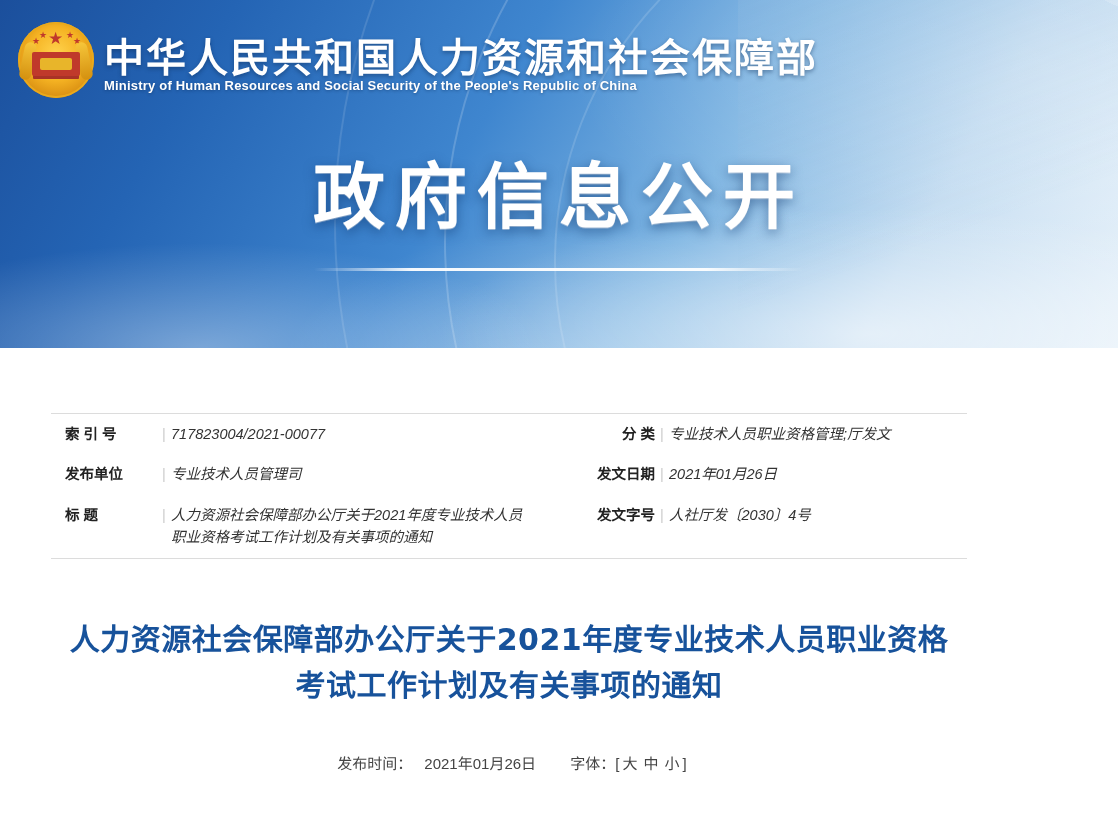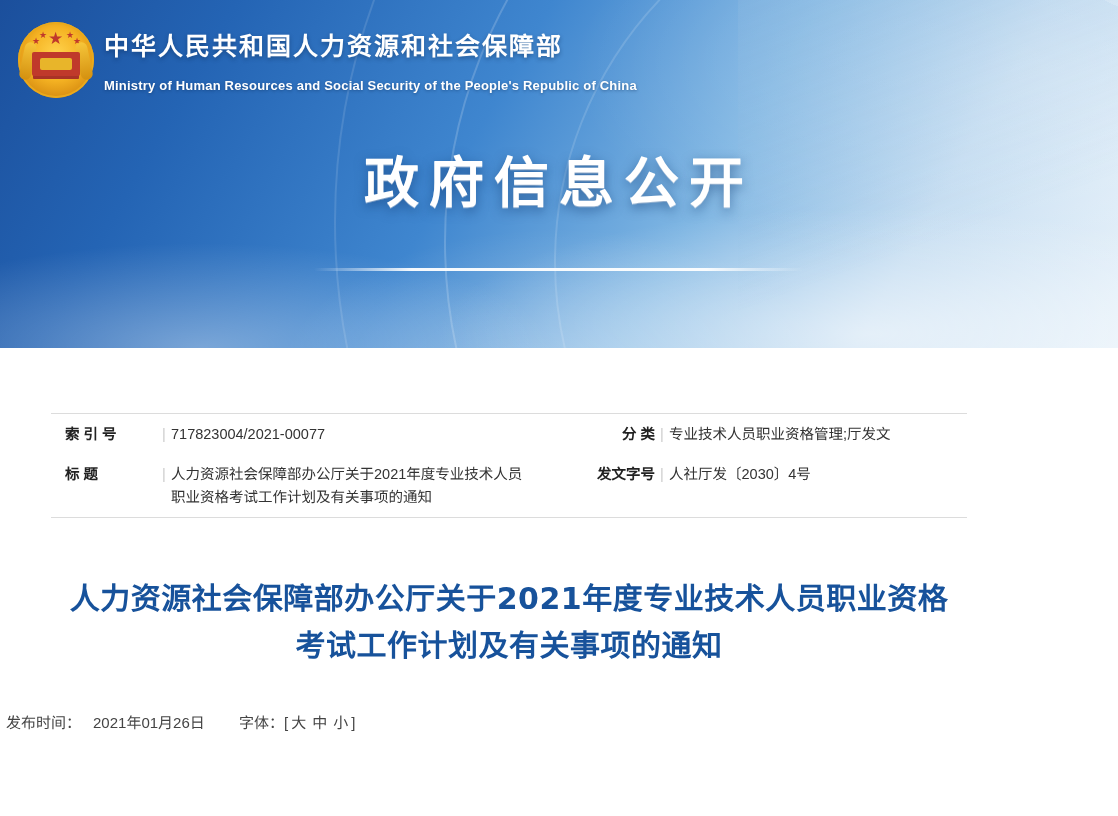--- a/index.html
+++ b/index.html
@@ -132,21 +132,21 @@
   }
   .emblem .ears-l { left: 4px; transform: rotate(12deg); }
   .emblem .ears-r { right: 4px; transform: rotate(-12deg); }
 
   .ministry-cn {
     position: absolute;
     left: 104px;
     top: 26px;
     font-family: "DejaVu Sans", "Liberation Sans", sans-serif;
     font-weight: bold;
-    font-size: 25px;
+    font-size: 40px;
     letter-spacing: 2px;
     color: #ffffff;
     text-shadow: 0 2px 4px rgba(10,40,80,0.45);
     white-space: nowrap;
   }
   .ministry-en {
     position: absolute;
     left: 104px;
     top: 78px;
     font-family: "Liberation Sans", sans-serif;
@@ -159,21 +159,21 @@
   }
 
   .banner-title {
     position: absolute;
     top: 138px;
     left: 0;
     width: 1118px;
     text-align: center;
     font-family: "DejaVu Sans", "Liberation Sans", sans-serif;
     font-weight: bold;
-    font-size: 55px;
+    font-size: 72px;
     letter-spacing: 10px;
     color: #ffffff;
     text-shadow: 0 4px 12px rgba(15,55,110,0.55), 0 1px 0 rgba(255,255,255,0.6);
     white-space: nowrap;
   }
   .banner-rule {
     position: absolute;
     top: 268px;
     left: 50%;
     transform: translateX(-50%);
@@ -222,39 +222,40 @@
     padding-left: 14px;
   }
   td.sep {
     width: 14px;
     color: #cccccc;
     text-align: center;
   }
   td.val {
     color: #333;
     padding-right: 10px;
+    font-style: italic;
   }
   td.val-left { width: 360px; }
   td.lbl-right { width: 92px; padding-left: 22px; text-align: right; }
 
   
   .article-title {
     width: 900px;
     margin: 58px auto 0 auto;
     text-align: center;
     font-family: "DejaVu Sans", "Liberation Sans", sans-serif;
     font-weight: bold;
     font-size: 30px;
     line-height: 1.55;
     color: #17529b;
     letter-spacing: .5px;
   }
   .sub-bar {
     margin-top: 42px;
-    text-align: left;
+    text-align: center;
     font-size: 15px;
     color: #444;
   }
   .sub-bar .item { margin: 0 6px; }
   .sub-bar .fs-label { margin-left: 24px; }
   .sub-bar .size-link {
     color: #444;
     text-decoration: none;
     margin: 0 3px;
     cursor: pointer;
@@ -298,20 +299,28 @@
       <tbody>
         <tr>
           <td class="lbl">索 引 号</td>
           <td class="sep">|</td>
           <td class="val val-left">717823004/2021-00077</td>
           <td class="lbl lbl-right">分    类</td>
           <td class="sep">|</td>
           <td class="val">专业技术人员职业资格管理;厅发文</td>
         </tr>
         <tr>
+          <td class="lbl">发布单位</td>
+          <td class="sep">|</td>
+          <td class="val val-left">专业技术人员管理司</td>
+          <td class="lbl lbl-right">发文日期</td>
+          <td class="sep">|</td>
+          <td class="val">2021年01月26日</td>
+        </tr>
+        <tr>
           <td class="lbl">标    题</td>
           <td class="sep">|</td>
           <td class="val val-left">人力资源社会保障部办公厅关于2021年度专业技术人员职业资格考试工作计划及有关事项的通知</td>
           <td class="lbl lbl-right">发文字号</td>
           <td class="sep">|</td>
           <td class="val">人社厅发〔2030〕4号</td>
         </tr>
       </tbody>
     </table>
 

